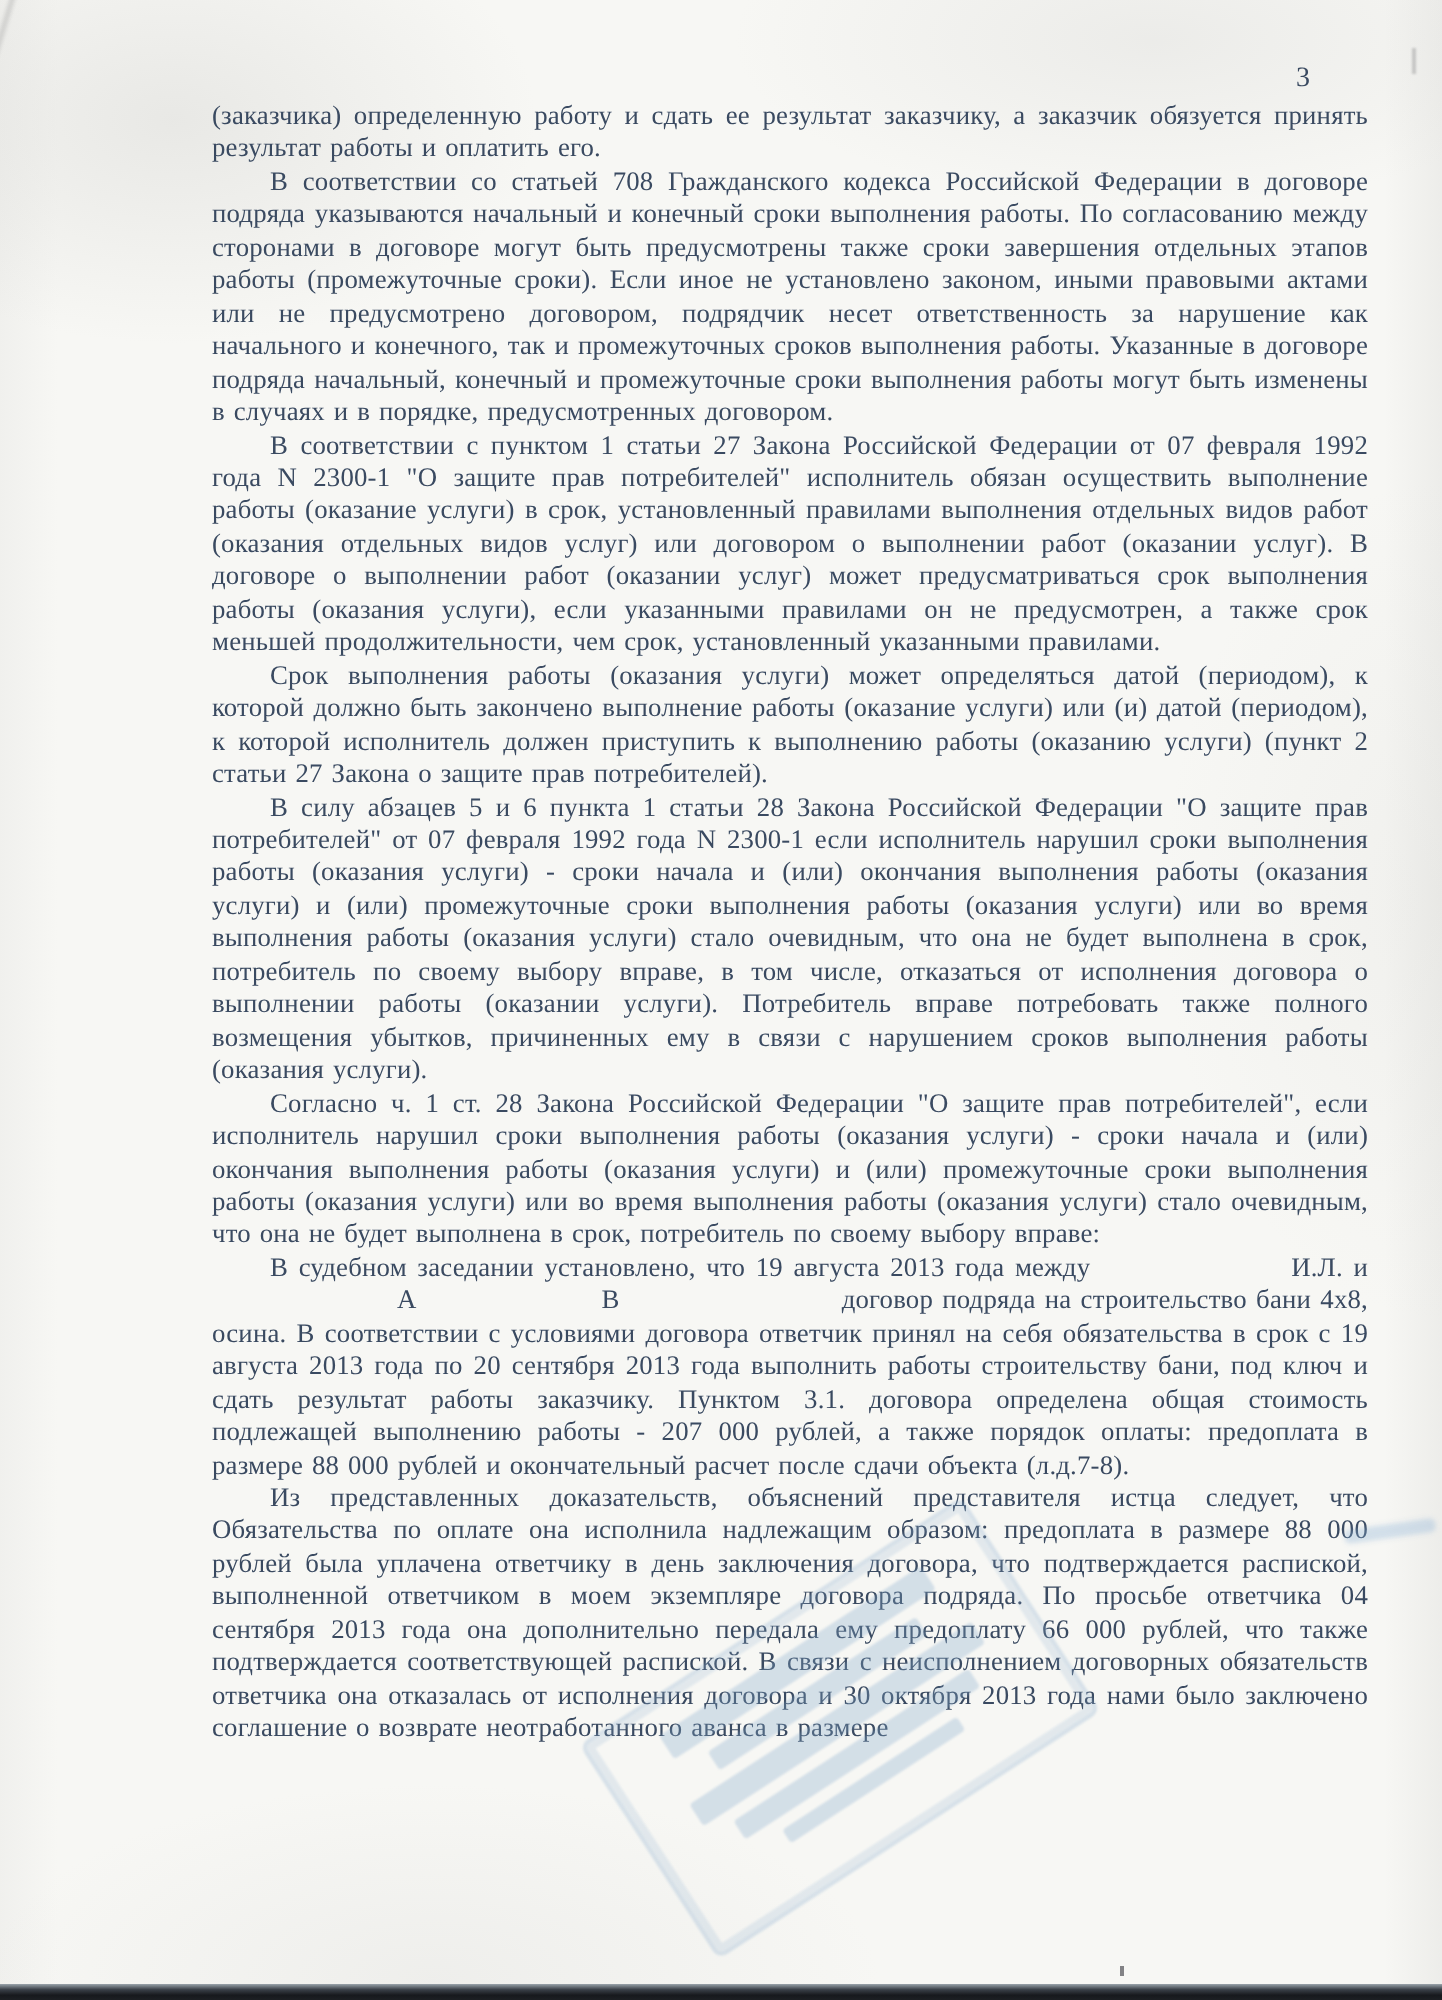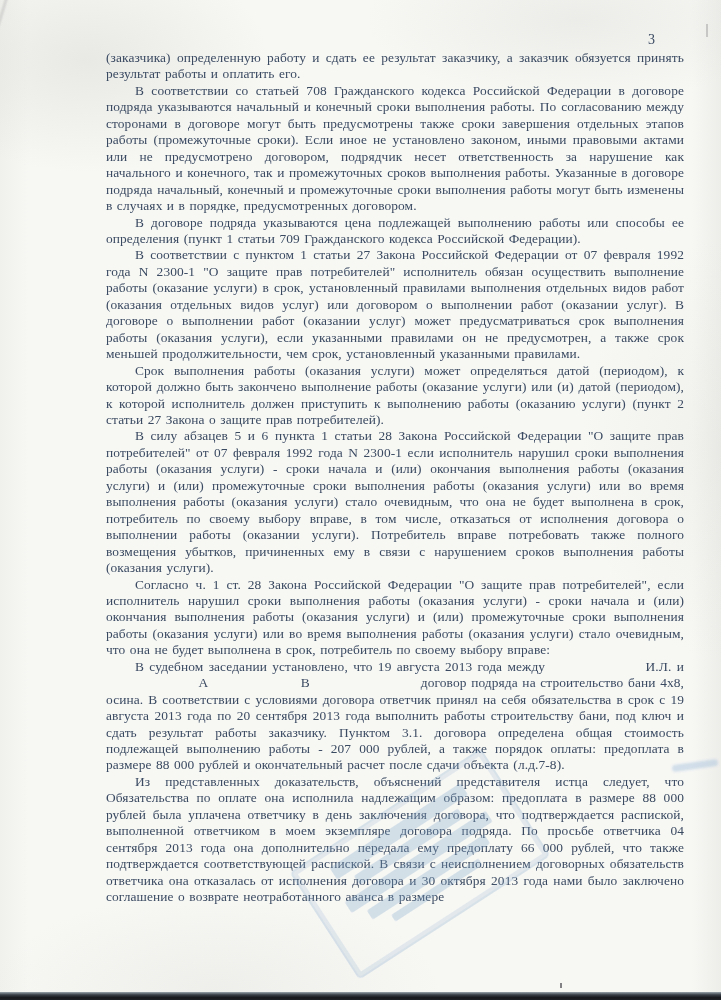--- a/index.html
+++ b/index.html
@@ -129,21 +129,20 @@
 <div class="page">
 
   <div class="crease"></div>
   <div class="edge-mark-top-right"></div>
 
   <div class="page-number">3</div>
 
   <div class="text-block">
       <p class="para">(заказчика) определенную работу и сдать ее результат заказчику, а заказчик обязуется принять результат работы и оплатить его.</p>
       <p class="para ind">В соответствии со статьей 708 Гражданского кодекса Российской Федерации в договоре подряда указываются начальный и конечный сроки выполнения работы. По согласованию между сторонами в договоре могут быть предусмотрены также сроки завершения отдельных этапов работы (промежуточные сроки). Если иное не установлено законом, иными правовыми актами или не предусмотрено договором, подрядчик несет ответственность за нарушение как начального и конечного, так и промежуточных сроков выполнения работы. Указанные в договоре подряда начальный, конечный и промежуточные сроки выполнения работы могут быть изменены в случаях и в порядке, предусмотренных договором.</p>
-      <p class="para ind">В договоре подряда указываются цена подлежащей выполнению работы или способы ее определения (пункт 1 статьи 709 Гражданского кодекса Российской Федерации).</p>
       <p class="para ind">В соответствии с пунктом 1 статьи 27 Закона Российской Федерации от 07 февраля 1992 года N 2300-1 "О защите прав потребителей" исполнитель обязан осуществить выполнение работы (оказание услуги) в срок, установленный правилами выполнения отдельных видов работ (оказания отдельных видов услуг) или договором о выполнении работ (оказании услуг). В договоре о выполнении работ (оказании услуг) может предусматриваться срок выполнения работы (оказания услуги), если указанными правилами он не предусмотрен, а также срок меньшей продолжительности, чем срок, установленный указанными правилами.</p>
       <p class="para ind">Срок выполнения работы (оказания услуги) может определяться датой (периодом), к которой должно быть закончено выполнение работы (оказание услуги) или (и) датой (периодом), к которой исполнитель должен приступить к выполнению работы (оказанию услуги) (пункт 2 статьи 27 Закона о защите прав потребителей).</p>
       <p class="para ind">В силу абзацев 5 и 6 пункта 1 статьи 28 Закона Российской Федерации "О защите прав потребителей" от 07 февраля 1992 года N 2300-1 если исполнитель нарушил сроки выполнения работы (оказания услуги) - сроки начала и (или) окончания выполнения работы (оказания услуги) и (или) промежуточные сроки выполнения работы (оказания услуги) или во время выполнения работы (оказания услуги) стало очевидным, что она не будет выполнена в срок, потребитель по своему выбору вправе, в том числе, отказаться от исполнения договора о выполнении работы (оказании услуги). Потребитель вправе потребовать также полного возмещения убытков, причиненных ему в связи с нарушением сроков выполнения работы (оказания услуги).</p>
       <p class="para ind">Согласно ч. 1 ст. 28 Закона Российской Федерации "О защите прав потребителей", если исполнитель нарушил сроки выполнения работы (оказания услуги) - сроки начала и (или) окончания выполнения работы (оказания услуги) и (или) промежуточные сроки выполнения работы (оказания услуги) или во время выполнения работы (оказания услуги) стало очевидным, что она не будет выполнена в срок, потребитель по своему выбору вправе:</p>
       <p class="para ind">В судебном заседании установлено, что 19 августа 2013 года между&nbsp;&nbsp;&nbsp;&nbsp;&nbsp;&nbsp;&nbsp;&nbsp;&nbsp;&nbsp;&nbsp;&nbsp;&nbsp;&nbsp;&nbsp;&nbsp;&nbsp;&nbsp; И.Л. и &nbsp;&nbsp;&nbsp;&nbsp;&nbsp;&nbsp;&nbsp;&nbsp;&nbsp;&nbsp;&nbsp;&nbsp;&nbsp;&nbsp;&nbsp;&nbsp;&nbsp;&nbsp;&nbsp;&nbsp;А&nbsp;&nbsp;&nbsp;&nbsp;&nbsp;&nbsp;&nbsp;&nbsp;&nbsp;&nbsp;&nbsp;&nbsp;&nbsp;&nbsp;&nbsp;&nbsp;&nbsp;&nbsp;&nbsp;&nbsp;В&nbsp;&nbsp;&nbsp;&nbsp;&nbsp;&nbsp;&nbsp;&nbsp;&nbsp;&nbsp;&nbsp;&nbsp;&nbsp;&nbsp;&nbsp;&nbsp;&nbsp;&nbsp;&nbsp;&nbsp;&nbsp;&nbsp;&nbsp;&nbsp;договор подряда на строительство бани 4х8, осина. В соответствии с условиями договора ответчик принял на себя обязательства в срок с 19 августа 2013 года по 20 сентября 2013 года выполнить работы строительству бани, под ключ и сдать результат работы заказчику. Пунктом 3.1. договора определена общая стоимость подлежащей выполнению работы - 207 000 рублей, а также порядок оплаты: предоплата в размере 88 000 рублей и окончательный расчет после сдачи объекта (л.д.7-8).</p>
       <p class="para ind">Из представленных доказательств, объяснений представителя истца следует, что Обязательства по оплате она исполнила надлежащим образом: предоплата в размере 88 000 рублей была уплачена ответчику в день заключения договора, что подтверждается распиской, выполненной ответчиком в моем экземпляре договора подряда. По просьбе ответчика 04 сентября 2013 года она дополнительно передала ему предоплату 66 000 рублей, что также подтверждается соответствующей распиской. В связи с неисполнением договорных обязательств ответчика она отказалась от исполнения договора и 30 октября 2013 года нами было заключено соглашение о возврате неотработанного аванса в размере</p>
     </div>
 
   <div class="watermark">
     <div class="wline w1"></div>

